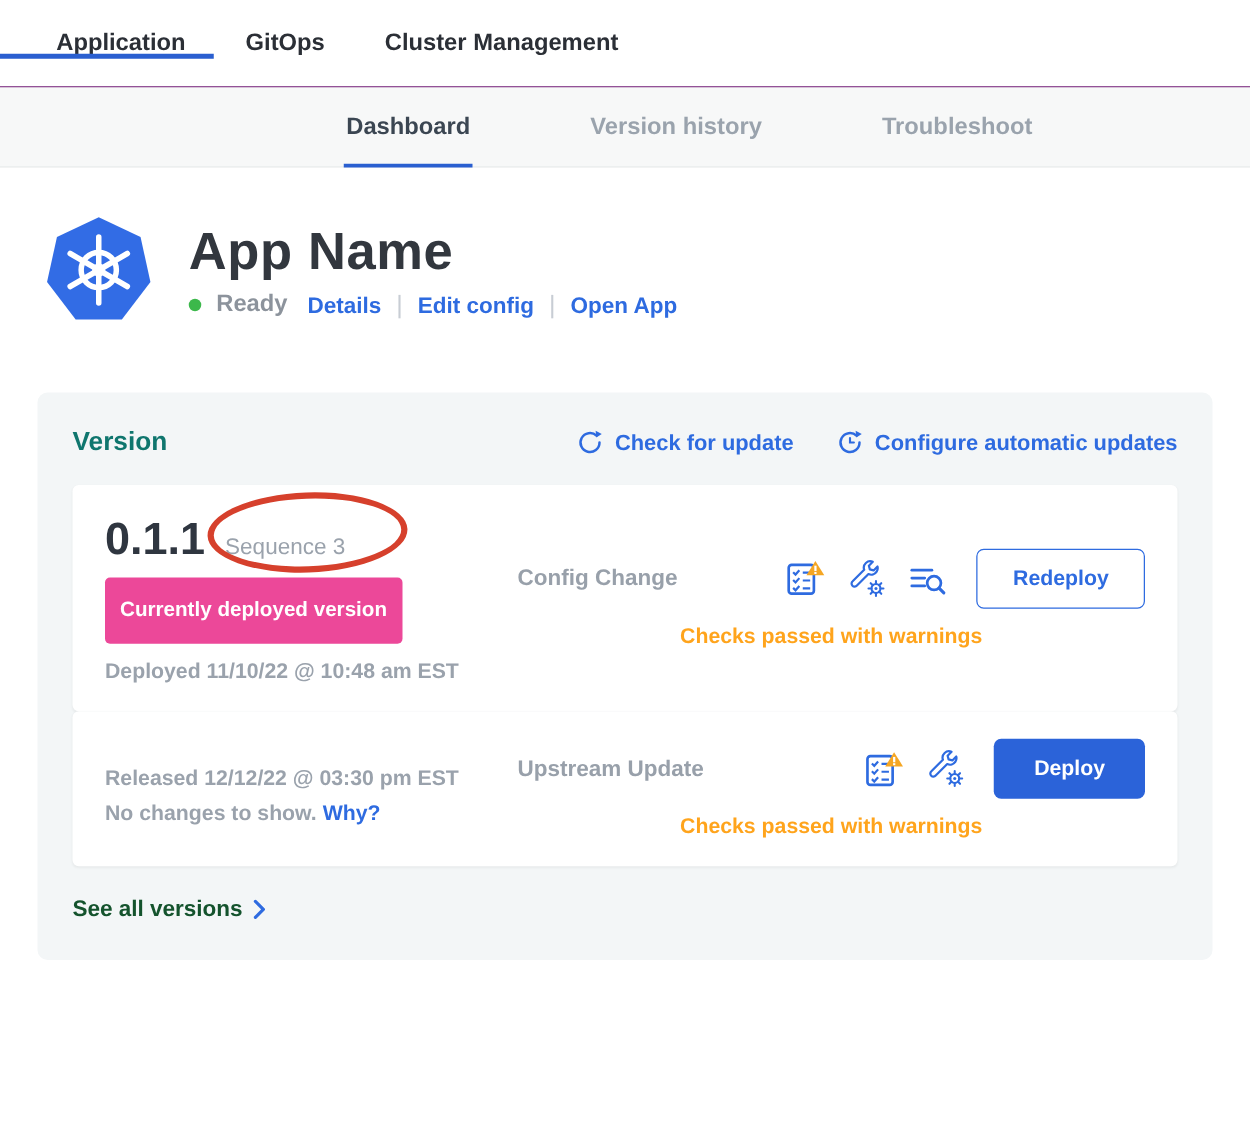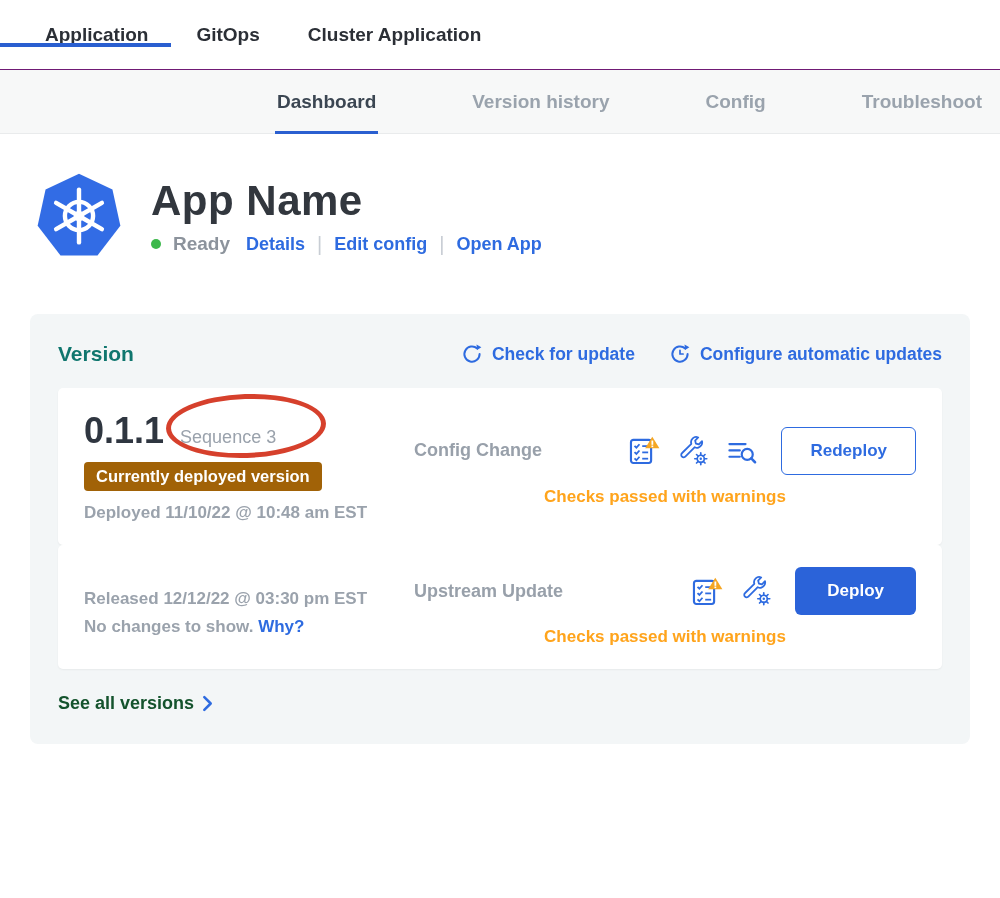--- a/index.html
+++ b/index.html
@@ -100,23 +100,23 @@
   .ver-seq { font-size: 18px; font-weight: 500; color:#9aa2ac; }
   .annotation-ellipse {
     position:absolute; left: 82px; top: -16px;
     width: 160px; height: 64px;
     border: 5px solid #d6402c; border-radius: 50%;
     transform: rotate(-2deg);
     pointer-events: none;
   }
   .deployed-badge {
     display:inline-block; margin-top: 10px;
-    background:#a16207; color:#fff;
+    background:#ec4899; color:#fff;
     font-weight:700; font-size: 16.5px;
-    padding: 5px 12px; border-radius: 4px;
+    padding: 17px 12px; border-radius: 4px;
   }
   .meta-line { margin-top: 12px; color:#9aa2ac; font-size: 17px; font-weight: 600; }
   .inline-link { color:#2e6be0; font-weight:700; cursor:pointer; text-decoration:none; }
 
   .new-ver-heading { margin: 30px 0 18px 2px; color:#2e837b; font-size: 20px; font-weight: 700; }
 
   .btn { font-family: inherit; font-size: 17px; font-weight: 700; border-radius: 6px; cursor: pointer; white-space: nowrap; }
   .btn-outline { background:#fff; color:#2e6be0; border: 1px solid #2e6be0; padding: 13px 28px; }
   .btn-solid { background:#2b63d9; color:#fff; border: none; padding: 14px 32px; }
 
@@ -127,33 +127,30 @@
 <body>
 
 <nav class="top-nav">
   <div class="top-tab active">
     <span>Application</span>
   </div>
   <div class="top-tab">
     <span>GitOps</span>
   </div>
   <div class="top-tab">
-    <span>Cluster Application</span>
+    <span>Cluster Management</span>
   </div>
 </nav>
 
 <nav class="sub-nav">
   <div class="sub-tab active">
     <span>Dashboard</span>
   </div>
   <div class="sub-tab">
     <span>Version history</span>
-  </div>
-  <div class="sub-tab">
-    <span>Config</span>
   </div>
   <div class="sub-tab">
     <span>Troubleshoot</span>
   </div>
 </nav>
 
 <header class="app-header">
   <div class="k8s-logo">
     <svg viewBox="0 0 100 100" width="88" height="88">
       <polygon points="50,2 88,20 97,61 71,95 29,95 3,61 12,20" fill="#326ce5"></polygon>

